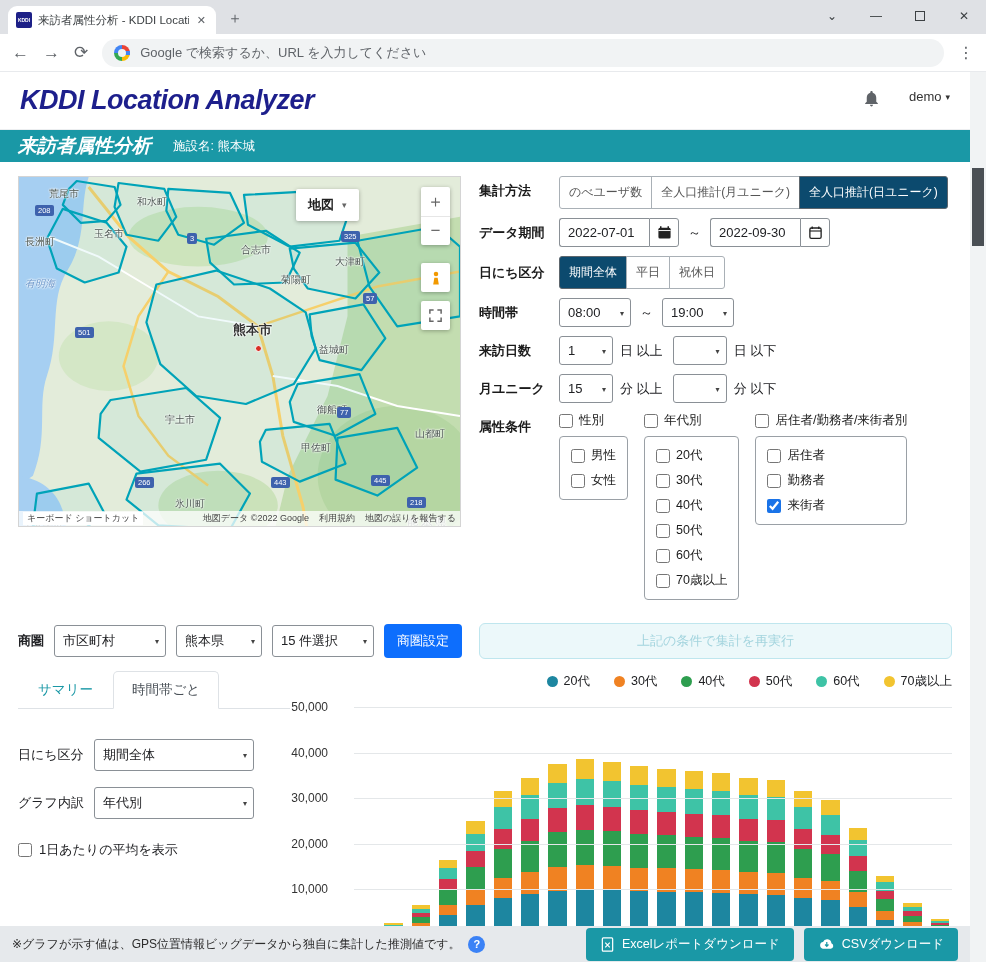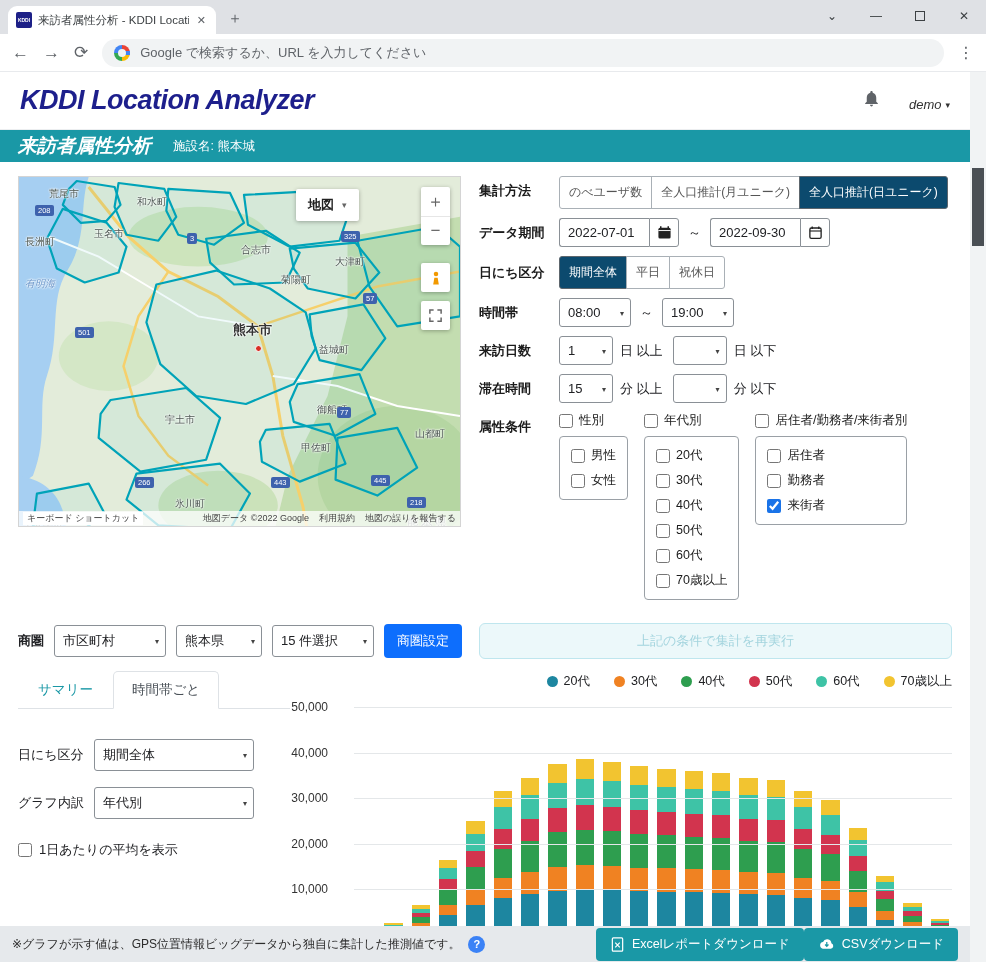--- a/index.html
+++ b/index.html
@@ -21,21 +21,21 @@
   .nav-ic { font-size:17px; color:#5f6368; cursor:pointer; }
   .omnibox { flex:1; height:28px; background:#f1f3f4; border-radius:14px; display:flex; align-items:center; padding:0 12px; gap:10px; font-size:13px; color:#5f6368; }
   .g-logo { width:16px; height:16px; min-width:16px; border-radius:50%; background:conic-gradient(#ea4335 0 25%,#fbbc05 25% 50%,#34a853 50% 75%,#4285f4 75% 100%); position:relative; }
   .g-logo::after { content:""; position:absolute; inset:4px; background:#f1f3f4; border-radius:50%; }
   .g-logo::before { content:""; position:absolute; right:0; top:6px; width:7px; height:4px; background:#4285f4; }
   .menu-dots { font-size:16px; color:#5f6368; cursor:pointer; }
 
   
   .appheader { height:58px; width:970px; display:flex; align-items:center; padding:0 20px; border-bottom:1px solid #eceef0; background:#fff; }
   .logo { font-size:27px; font-weight:800; font-style:italic; color:#1d1f8c; letter-spacing:-0.5px; }
-  .header-right { margin-left:auto; display:flex; align-items:flex-end; gap:28px;font-style:italic; }
+  .header-right { margin-left:auto; display:flex; align-items:flex-start; gap:28px; }
   .user { font-size:13px; color:#333; display:flex; align-items:center; gap:4px; cursor:pointer; }
   .user .caret { font-size:9px; }
 
   .titlebar { height:32px; width:970px; background:#1a98a6; color:#fff; display:flex; align-items:center; padding:0 18px; gap:22px; }
   .tb-title { font-size:19px; font-weight:bold;font-style:italic; }
   .tb-fac { font-size:12.5px; }
 
   
   .content { position:absolute; top:162px; left:0; width:970px; padding:14px 18px 0 18px; }
   .top-row { display:flex; gap:18px; }
@@ -116,21 +116,21 @@
   .gridline.base { background:#8a9096; }
   .bars { position:absolute; left:3px; right:3px; top:0; bottom:0; display:flex; gap:9px; }
   .bar-stack { flex:1; height:100%; display:flex; flex-direction:column-reverse; }
   .bar-stack div { width:100%; }
   .x-axis { position:relative; height:24px; margin-left:58px; font-size:12.5px; color:#1b1b1b; }
   .x-axis span { position:absolute; top:7px; transform:translateX(-50%); }
 
   
   .footer { position:absolute; left:0; bottom:0; width:970px; height:36px; background:#e6e9ec; display:flex; align-items:center; padding:0 12px; gap:8px; font-size:12px; color:#2c2c2c; }
   .help-circle { width:17px; height:17px; min-width:17px; border-radius:50%; background:#3b82f6; color:#fff; display:flex; align-items:center; justify-content:center; font-size:11px; font-weight:bold; cursor:pointer; }
-  .footer-btns { margin-left:auto; display:flex; gap:0;align-items:flex-end; }
+  .footer-btns { margin-left:auto; display:flex; gap:10px;align-items:flex-end; }
   .dl-btn { background:#1a98a6; color:#fff; border:none; border-radius:4px; padding:8px 14px; font-size:12.5px; display:flex; align-items:center; gap:7px; cursor:pointer; font-family:inherit; }
 
   
   .scrollbar { position:absolute; top:72px; right:0; width:16px; bottom:0; background:#f1f3f4; }
   .scroll-thumb { position:absolute; top:96px; left:2px; width:12px; height:78px; background:#4a4f54; }
 </style>
 </head>
 <body>
 
 <div class="screen">
@@ -327,21 +327,21 @@
           <div class="sel sel-time"><span>19:00</span><span class="caret">▾</span></div>
         </div>
         <div class="f-row">
           <div class="f-label">来訪日数</div>
           <div class="sel sel-num"><span>1</span><span class="caret">▾</span></div>
           <span class="unit">日 以上</span>
           <div class="sel sel-num"><span></span><span class="caret">▾</span></div>
           <span class="unit">日 以下</span>
         </div>
         <div class="f-row">
-          <div class="f-label">滞在時間</div>
+          <div class="f-label">月ユニーク</div>
           <div class="sel sel-num"><span>15</span><span class="caret">▾</span></div>
           <span class="unit">分 以上</span>
           <div class="sel sel-num"><span></span><span class="caret">▾</span></div>
           <span class="unit">分 以下</span>
         </div>
         <div class="f-row top">
           <div class="f-label">属性条件</div>
           <div class="attr-row" id="attr-groups">
               <div class="attr-col">
                 <label class="chk"><input type="checkbox" style="">性別</label>

